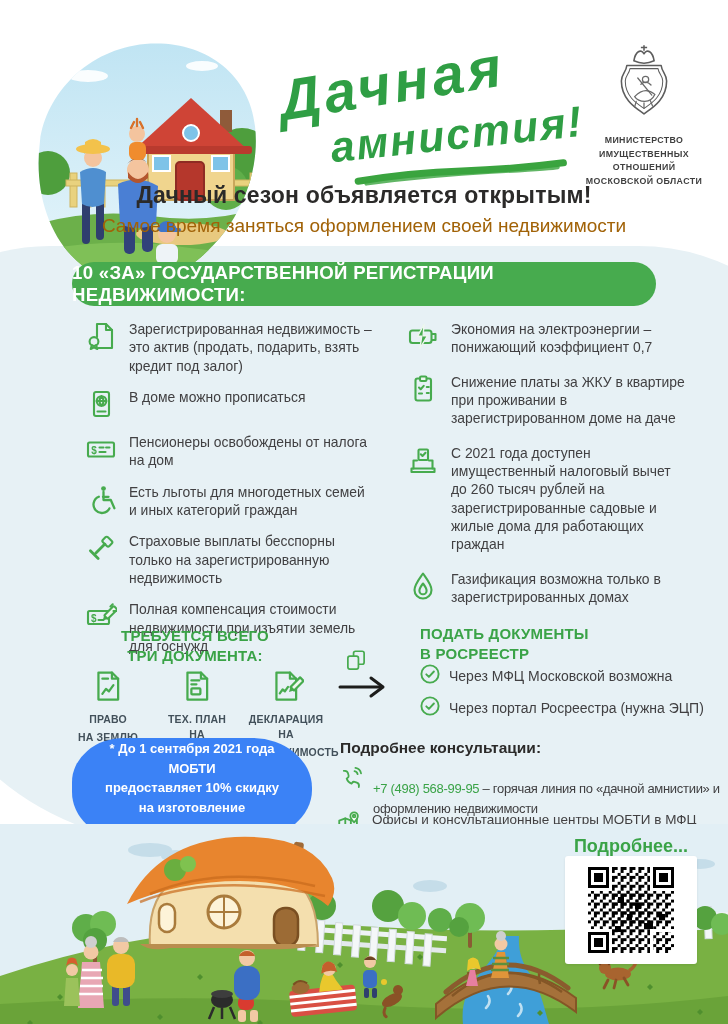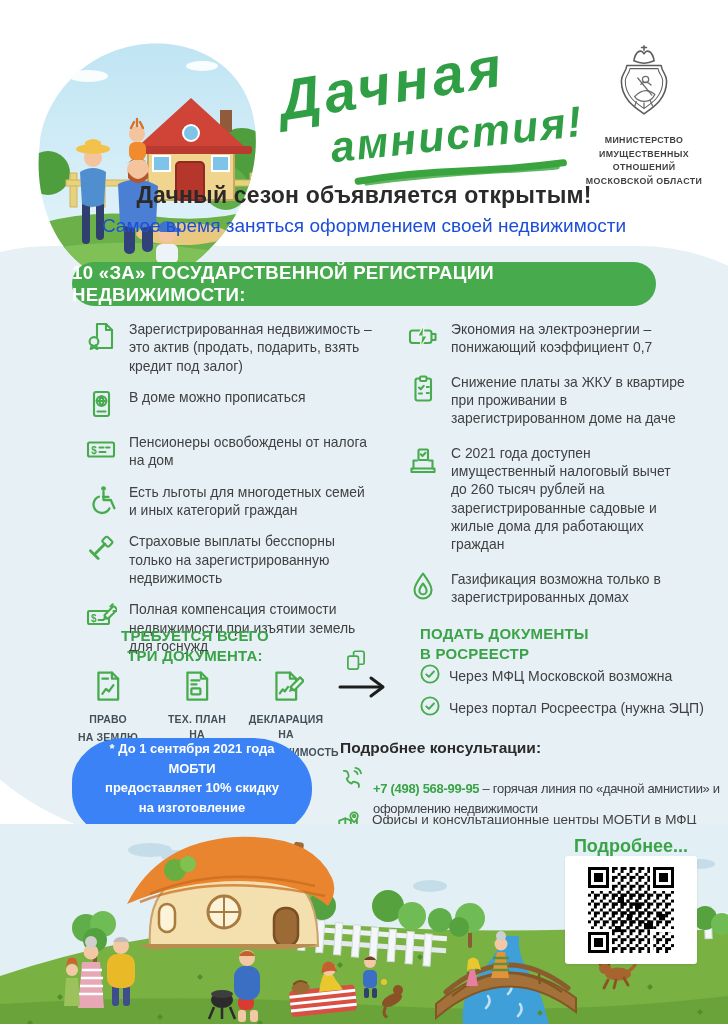--- a/index.html
+++ b/index.html
@@ -15,21 +15,21 @@
             color:#2f9e44;transform:rotate(-9deg);letter-spacing:4px;white-space:nowrap;}
   .title-l2{position:absolute;left:62px;top:74px;font-size:43px;font-weight:800;font-style:italic;
             color:#2f9e44;transform:rotate(-6deg);letter-spacing:2px;white-space:nowrap;}
   .brush{position:absolute;left:84px;top:128px;transform:rotate(-4deg);}
   .ministry{position:absolute;left:568px;top:42px;width:152px;text-align:center;}
   .ministry .emblem{display:block;margin:0 auto;}
   .ministry-caption{margin-top:6px;font-size:8.8px;font-weight:bold;color:#3f3f3f;line-height:1.55;
                     letter-spacing:.4px;white-space:pre-line;}
   .headline{position:absolute;left:0;top:182px;width:728px;text-align:center;font-size:23px;
             font-weight:bold;color:#2b2a29;letter-spacing:.2px;}
-  .subheadline{position:absolute;left:0;top:215px;width:728px;text-align:center;font-size:19px;color:#1d4ed8;}
+  .subheadline{position:absolute;left:0;top:215px;width:728px;text-align:center;font-size:19px;color:#a16207;}
   
   .banner{position:absolute;left:72px;top:262px;width:584px;height:44px;background:#47ab4e;
           border-radius:22px;display:flex;align-items:center;justify-content:center;}
   .banner span{color:#ffffff;font-size:18.6px;font-weight:bold;letter-spacing:.3px;}
   
   .benefits{position:absolute;left:85px;top:320px;width:600px;display:flex;gap:32px;}
   .bcol{display:flex;flex-direction:column;}
   .bcol.left{width:290px;gap:13px;}
   .bcol.right{width:278px;gap:16px;}
   .b-item{display:flex;align-items:flex-start;gap:12px;}
@@ -55,21 +55,21 @@
   .hand-off .copy{position:absolute;left:6px;top:0;}
   .hand-off .arr{position:absolute;left:0;top:26px;}
   .submit-head{position:absolute;left:420px;top:624px;color:#3aa347;font-size:15px;font-weight:bold;
                line-height:1.35;white-space:pre-line;letter-spacing:.2px;}
   .submit-opts{position:absolute;left:420px;top:664px;display:flex;flex-direction:column;gap:8px;}
   .opt{display:flex;align-items:center;gap:9px;}
   .opt p{margin:0;font-size:14px;color:#414042;}
   .consult-head{position:absolute;left:340px;top:739px;font-size:15.5px;font-weight:bold;color:#2b2a29;}
   .phone-row{position:absolute;left:338px;top:766px;display:flex;gap:10px;align-items:flex-start;}
   .phone-row .txt{width:360px;font-size:13px;line-height:1.5;letter-spacing:-.3px;}
-  .phone-num{color:#3aa347;font-weight:bold;}
+  .phone-num{color:#3aa347;font-weight:normal;}
   .offices-row{position:absolute;left:336px;top:810px;display:flex;gap:10px;align-items:flex-start;}
   .offices-row p{margin:0;width:330px;font-size:13.5px;line-height:1.5;white-space:pre-line;}
   
   .footer-scene{position:absolute;left:0;top:824px;width:728px;height:200px;}
   .more-label{position:absolute;left:563px;top:836px;width:136px;text-align:center;color:#3aa347;
               font-size:18px;font-weight:bold;}
   .qr-card{position:absolute;left:565px;top:856px;width:132px;height:108px;background:#ffffff;
            border-radius:3px;display:flex;align-items:center;justify-content:center;
            box-shadow:0 1px 3px rgba(0,0,0,.08);}
   .gl{font-family:"Liberation Sans",sans-serif;font-weight:bold;font-size:10px;}

